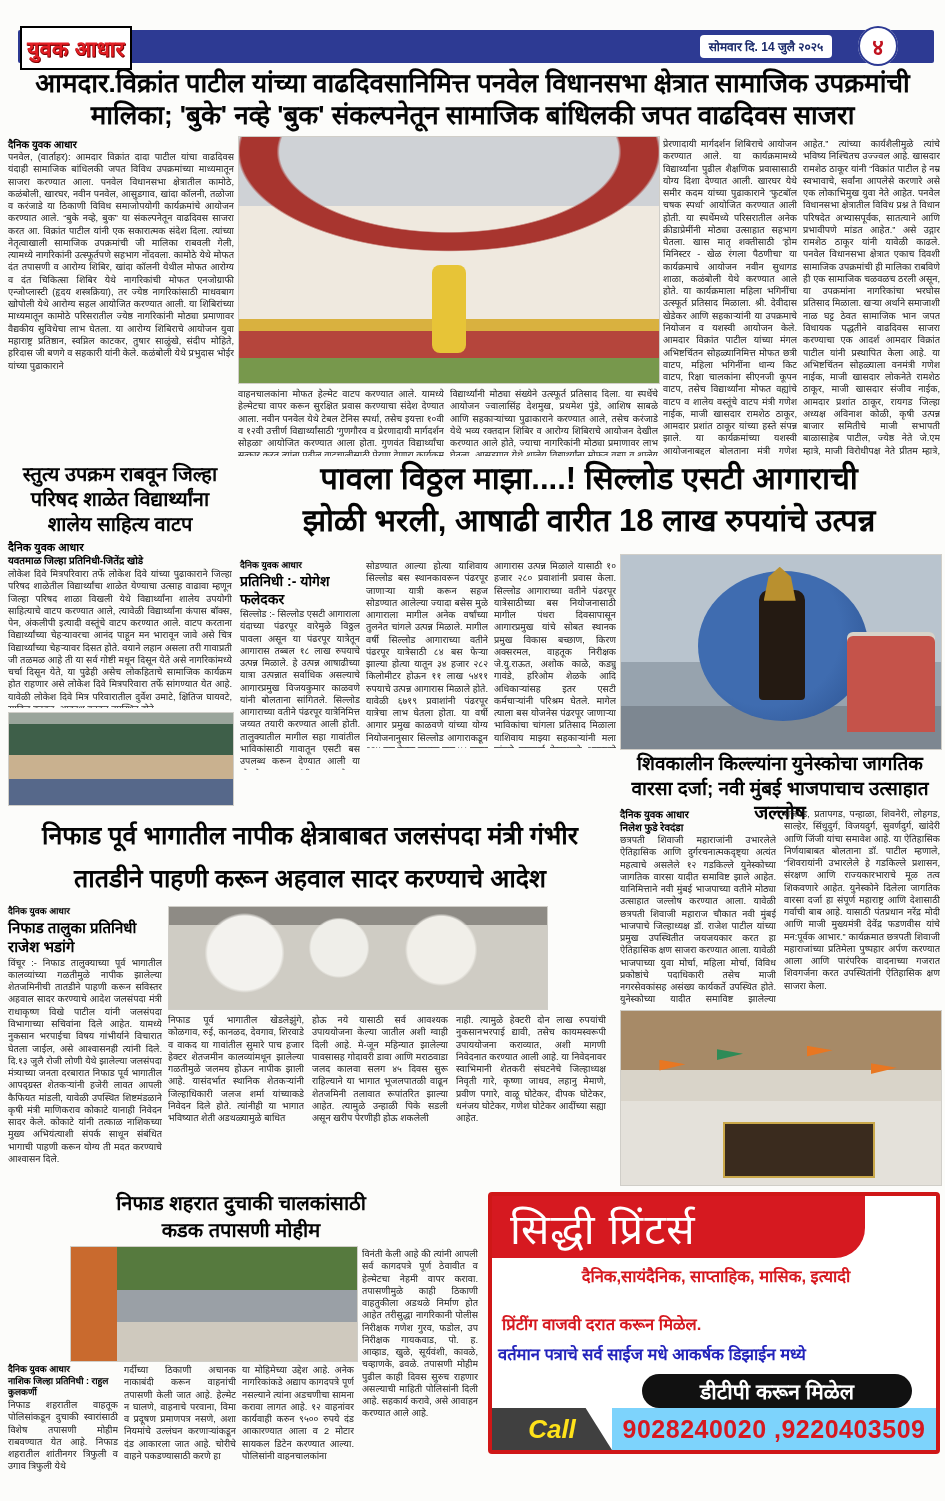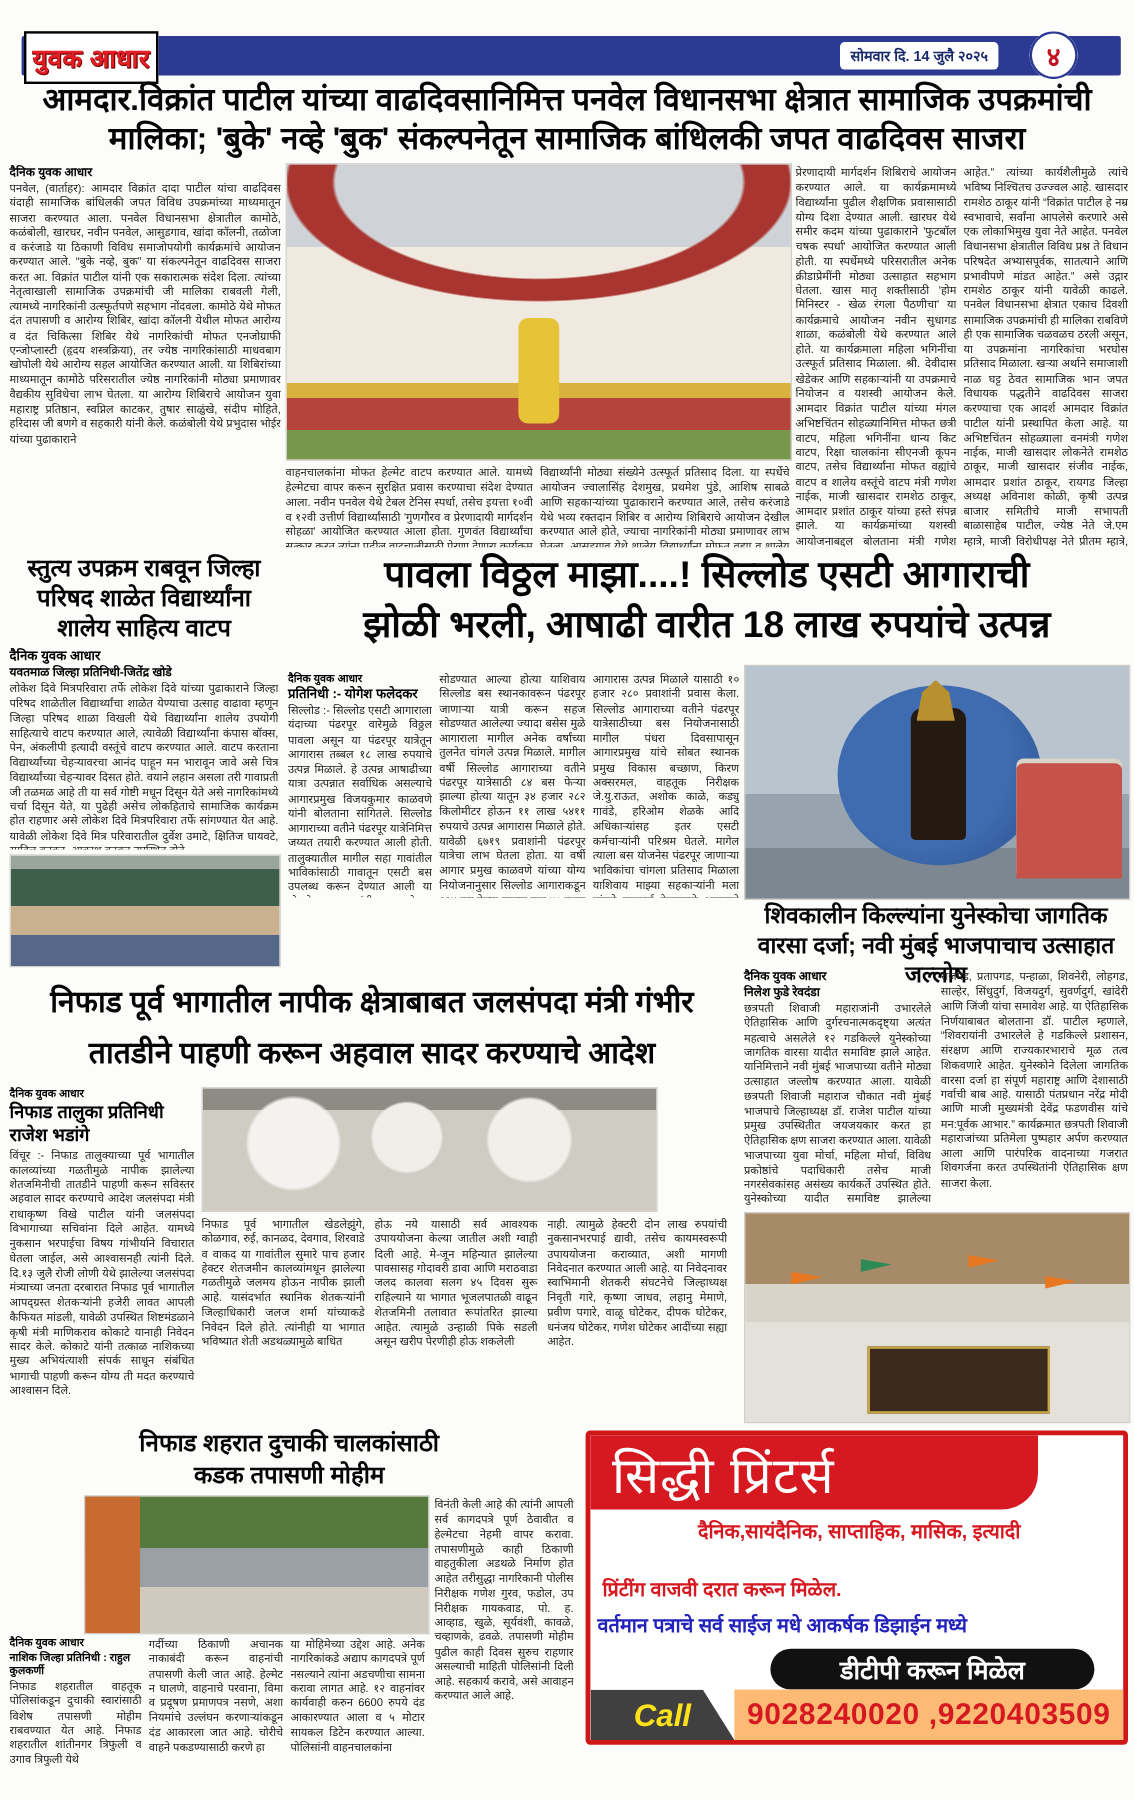--- a/index.html
+++ b/index.html
@@ -68,21 +68,21 @@
            display:flex;align-items:center;padding-left:18px;box-sizing:border-box;}
   .ad-title{font-size:42px;font-weight:400;color:#fff;letter-spacing:1px;}
   .ad-line-red{position:absolute;left:10px;width:428px;color:#d61920;font-weight:800;font-size:16.5px;text-align:center;}
   .ad-line-blue{position:absolute;left:6px;width:436px;color:#2323bb;font-weight:800;font-size:16.5px;text-align:left;}
   .ad-pill{position:absolute;left:150px;top:178px;width:270px;height:34px;background:#111;border-radius:18px;
            display:flex;align-items:center;justify-content:center;color:#fff;font-weight:900;font-size:21px;}
   .ad-foot{position:absolute;left:0;bottom:0;width:100%;height:42px;display:flex;}
   .ad-call{width:120px;background:#404040;display:flex;align-items:center;justify-content:center;
            clip-path:polygon(0 0,78% 0,100% 100%,0 100%);
            color:#ffe21a;font-weight:900;font-size:26px;font-style:italic;}
-  .ad-phones{flex:1;background:#fdba74;display:flex;align-items:center;justify-content:center;
+  .ad-phones{flex:1;background:#7dd3fc;display:flex;align-items:center;justify-content:center;
              color:#d61920;font-weight:900;font-size:25px;letter-spacing:.5px;}
 </style>
 </head>
 <body>
 
 <div class="page">
 
   <div class="abs mast-bar"></div>
   <div class="abs logo-box">
     <span class="logo-text">युवक आधार</span>
@@ -120,21 +120,21 @@
   </div>
   <div class="abs bt" style="left:8px;top:568px;width:224px;height:140px;">लोकेश दिवे मित्रपरिवारा तर्फे लोकेश दिवे यांच्या पुढाकाराने जिल्हा परिषद शाळेतील विद्यार्थ्यांचा शाळेत येण्याचा उत्साह वाढावा म्हणून जिल्हा परिषद शाळा विखली येथे विद्यार्थ्यांना शालेय उपयोगी साहित्याचे वाटप करण्यात आले, त्यावेळी विद्यार्थ्यांना कंपास बॉक्स, पेन, अंकलीपी इत्यादी वस्तूंचे वाटप करण्यात आले. वाटप करताना विद्यार्थ्यांच्या चेहऱ्यावरचा आनंद पाहून मन भारावून जावे असे चित्र विद्यार्थ्यांच्या चेहऱ्यावर दिसत होते. वयाने लहान असला तरी गावाप्रती जी तळमळ आहे ती या सर्व गोष्टी मधून दिसून येते असे नागरिकांमध्ये चर्चा दिसून येते, या पुढेही असेच लोकहिताचे सामाजिक कार्यक्रम होत राहणार असे लोकेश दिवे मित्रपरिवारा तर्फे सांगण्यात येत आहे. यावेळी लोकेश दिवे मित्र परिवारातील दुर्वेश उमाटे, क्षितिज घायवटे, साहिल वनकर, आकाश वनकर उपस्थित होते.</div>
   <div class="abs photo school-photo"></div>
 
   <div class="abs hl sillod-hl">
     <div>पावला विठ्ठल माझा....! सिल्लोड एसटी आगाराची</div>
     <div>झोळी भरली, आषाढी वारीत 18 लाख रुपयांचे उत्पन्न</div>
   </div>
   <div class="abs" style="left:240px;top:560px;width:120px;height:188px;">
     <div class="byline" style="font-size:9px;">दैनिक युवक आधार</div>
-    <div class="byline" style="font-size:11px;">प्रतिनिधी :- योगेश फलेदकर</div>
+    <div class="byline" style="font-size:14px;">प्रतिनिधी :- योगेश फलेदकर</div>
     <div class="bt" style="height:162px;">सिल्लोड :- सिल्लोड एसटी आगाराला यंदाच्या पंढरपूर वारेमुळे विठ्ठल पावला असून या पंढरपूर यात्रेतून आगारास तब्बल १८ लाख रुपयाचे उत्पन्न मिळाले. हे उत्पन्न आषाढीच्या यात्रा उत्पन्नात सर्वाधिक असल्याचे आगारप्रमुख विजयकुमार काळवणे यांनी बोलताना सांगितले. सिल्लोड आगाराच्या वतीने पंढरपूर यात्रेनिमित्त जय्यत तयारी करण्यात आली होती. तालुक्यातील मागील सहा गावांतील भाविकांसाठी गावातून एसटी बस उपलब्ध करून देण्यात आली या योजनेचा ८ गावांनी लाभ घेतला होता. यामुळे ९२ एसटी बसेस गाड्या ग्रामीण भागातून थेट पंढरपूरला</div>
   </div>
   <div class="abs bt" style="left:366px;top:560px;width:122px;height:188px;">सोडण्यात आल्या होत्या याशिवाय सिल्लोड बस स्थानकावरून पंढरपूर जाणाऱ्या यात्री करून सहज सोडण्यात आलेल्या ज्यादा बसेस मुळे आगाराला मागील अनेक वर्षांच्या तुलनेत चांगले उत्पन्न मिळाले. मागील वर्षी सिल्लोड आगाराच्या वतीने पंढरपूर यात्रेसाठी ८४ बस फेऱ्या झाल्या होत्या यातून ३४ हजार २८२ किलोमीटर होऊन ११ लाख ५४११ रुपयाचे उत्पन्न आगारास मिळाले होते. यावेळी ६७१९ प्रवाशांनी पंढरपूर यात्रेचा लाभ घेतला होता. या वर्षी आगार प्रमुख काळवणे यांच्या योग्य नियोजनानुसार सिल्लोड आगाराकडून १२४ बस फेऱ्या झाल्या यात ४८ हजार २४४ किलोमीटर होऊन यातून १८ लाख ४८४९ रुपयाचे</div>
   <div class="abs bt" style="left:494px;top:560px;width:122px;height:188px;">आगारास उत्पन्न मिळाले यासाठी १० हजार २८० प्रवाशांनी प्रवास केला. सिल्लोड आगाराच्या वतीने पंढरपूर यात्रेसाठीच्या बस नियोजनासाठी मागील पंधरा दिवसापासून आगारप्रमुख यांचे सोबत स्थानक प्रमुख विकास बच्छाण, किरण अक्सरमल, वाहतूक निरीक्षक जे.यु.राऊत, अशोक काळे, कड्यु गावंडे, हरिओम शेळके आदि अधिकाऱ्यांसह इतर एसटी कर्मचाऱ्यांनी परिश्रम घेतले. मागेल त्याला बस योजनेस पंढरपूर जाणाऱ्या भाविकांचा चांगला प्रतिसाद मिळाला याशिवाय माझ्या सहकाऱ्यांनी मला चांगले सहकार्य केल्यामुळे आगाराचे उत्पन्न वाढविण्यात मला यश आले.</div>
 
   <div class="abs photo vitthal-photo">
     <div class="vitthal-circle"></div>
     <div class="vitthal-idol"></div>
     <div class="vitthal-crown"></div>
     <div class="vitthal-bus"></div>
@@ -174,21 +174,21 @@
     <div>कडक तपासणी मोहीम</div>
   </div>
   <div class="abs photo traffic-photo"></div>
   <div class="abs bt" style="left:362px;top:1248px;width:116px;height:240px;">विनंती केली आहे की त्यांनी आपली सर्व कागदपत्रे पूर्ण ठेवावीत व हेल्मेटचा नेहमी वापर करावा. तपासणीमुळे काही ठिकाणी वाहतुकीला अडथळे निर्माण होत आहेत तरीसुद्धा नागरिकानी पोलीस निरीक्षक गणेश गुरव, फडोल, उप निरीक्षक गायकवाड, पो. ह. आव्हाड, खुळे, सूर्यवंशी, कावळे, चव्हाणके, ढवळे. तपासणी मोहीम पुढील काही दिवस सुरुच राहणार असल्याची माहिती पोलिसांनी दिली आहे. सहकार्य करावे, असे आवाहन करण्यात आले आहे.</div>
   <div class="abs" style="left:8px;top:1364px;width:110px;height:134px;">
     <div class="byline" style="font-size:9px;">दैनिक युवक आधार</div>
     <div class="byline" style="font-size:9px;">नाशिक जिल्हा प्रतिनिधी : राहुल कुलकर्णी</div>
     <div class="bt" style="height:96px;">निफाड शहरातील वाहतूक पोलिसांकडून दुचाकी स्वारांसाठी विशेष तपासणी मोहीम राबवण्यात येत आहे. निफाड शहरातील शांतीनगर त्रिफुली व उगाव त्रिफुली येथे</div>
   </div>
   <div class="abs bt" style="left:124px;top:1364px;width:112px;height:134px;">गर्दीच्या ठिकाणी अचानक नाकाबंदी करून वाहनांची तपासणी केली जात आहे. हेल्मेट न घालणे, वाहनाचे परवाना, विमा व प्रदूषण प्रमाणपत्र नसणे, अशा नियमांचे उल्लंघन करणाऱ्यांकडून दंड आकारला जात आहे. चोरीचे वाहने पकडण्यासाठी करणे हा</div>
-  <div class="abs bt" style="left:242px;top:1364px;width:112px;height:134px;">या मोहिमेच्या उद्देश आहे. अनेक नागरिकांकडे अद्याप कागदपत्रे पूर्ण नसल्याने त्यांना अडचणीचा सामना करावा लागत आहे. १२ वाहनांवर कार्यवाही करुन 6600 रुपये दंड आकारण्यात आला व ५ मोटार सायकल डिटेन करण्यात आल्या. पोलिसांनी वाहनचालकांना</div>
+  <div class="abs bt" style="left:242px;top:1364px;width:112px;height:134px;">या मोहिमेच्या उद्देश आहे. अनेक नागरिकांकडे अद्याप कागदपत्रे पूर्ण नसल्याने त्यांना अडचणीचा सामना करावा लागत आहे. १२ वाहनांवर कार्यवाही करुन ९५०० रुपये दंड आकारण्यात आला व 2 मोटार सायकल डिटेन करण्यात आल्या. पोलिसांनी वाहनचालकांना</div>
 
   <div class="abs ad">
     <div class="ad-head">
       <span class="ad-title">सिद्धी प्रिंटर्स</span>
     </div>
     <div class="ad-line-red" style="top:68px;">दैनिक,सायंदैनिक, साप्ताहिक, मासिक, इत्यादी</div>
     <div class="ad-line-red" style="top:116px;text-align:left;">प्रिंटींग वाजवी दरात करून मिळेल.</div>
     <div class="ad-line-blue" style="top:146px;">वर्तमान पत्राचे सर्व साईज मधे आकर्षक डिझाईन मध्ये</div>
     <div class="ad-pill">डीटीपी करून मिळेल</div>
     <div class="ad-foot">

